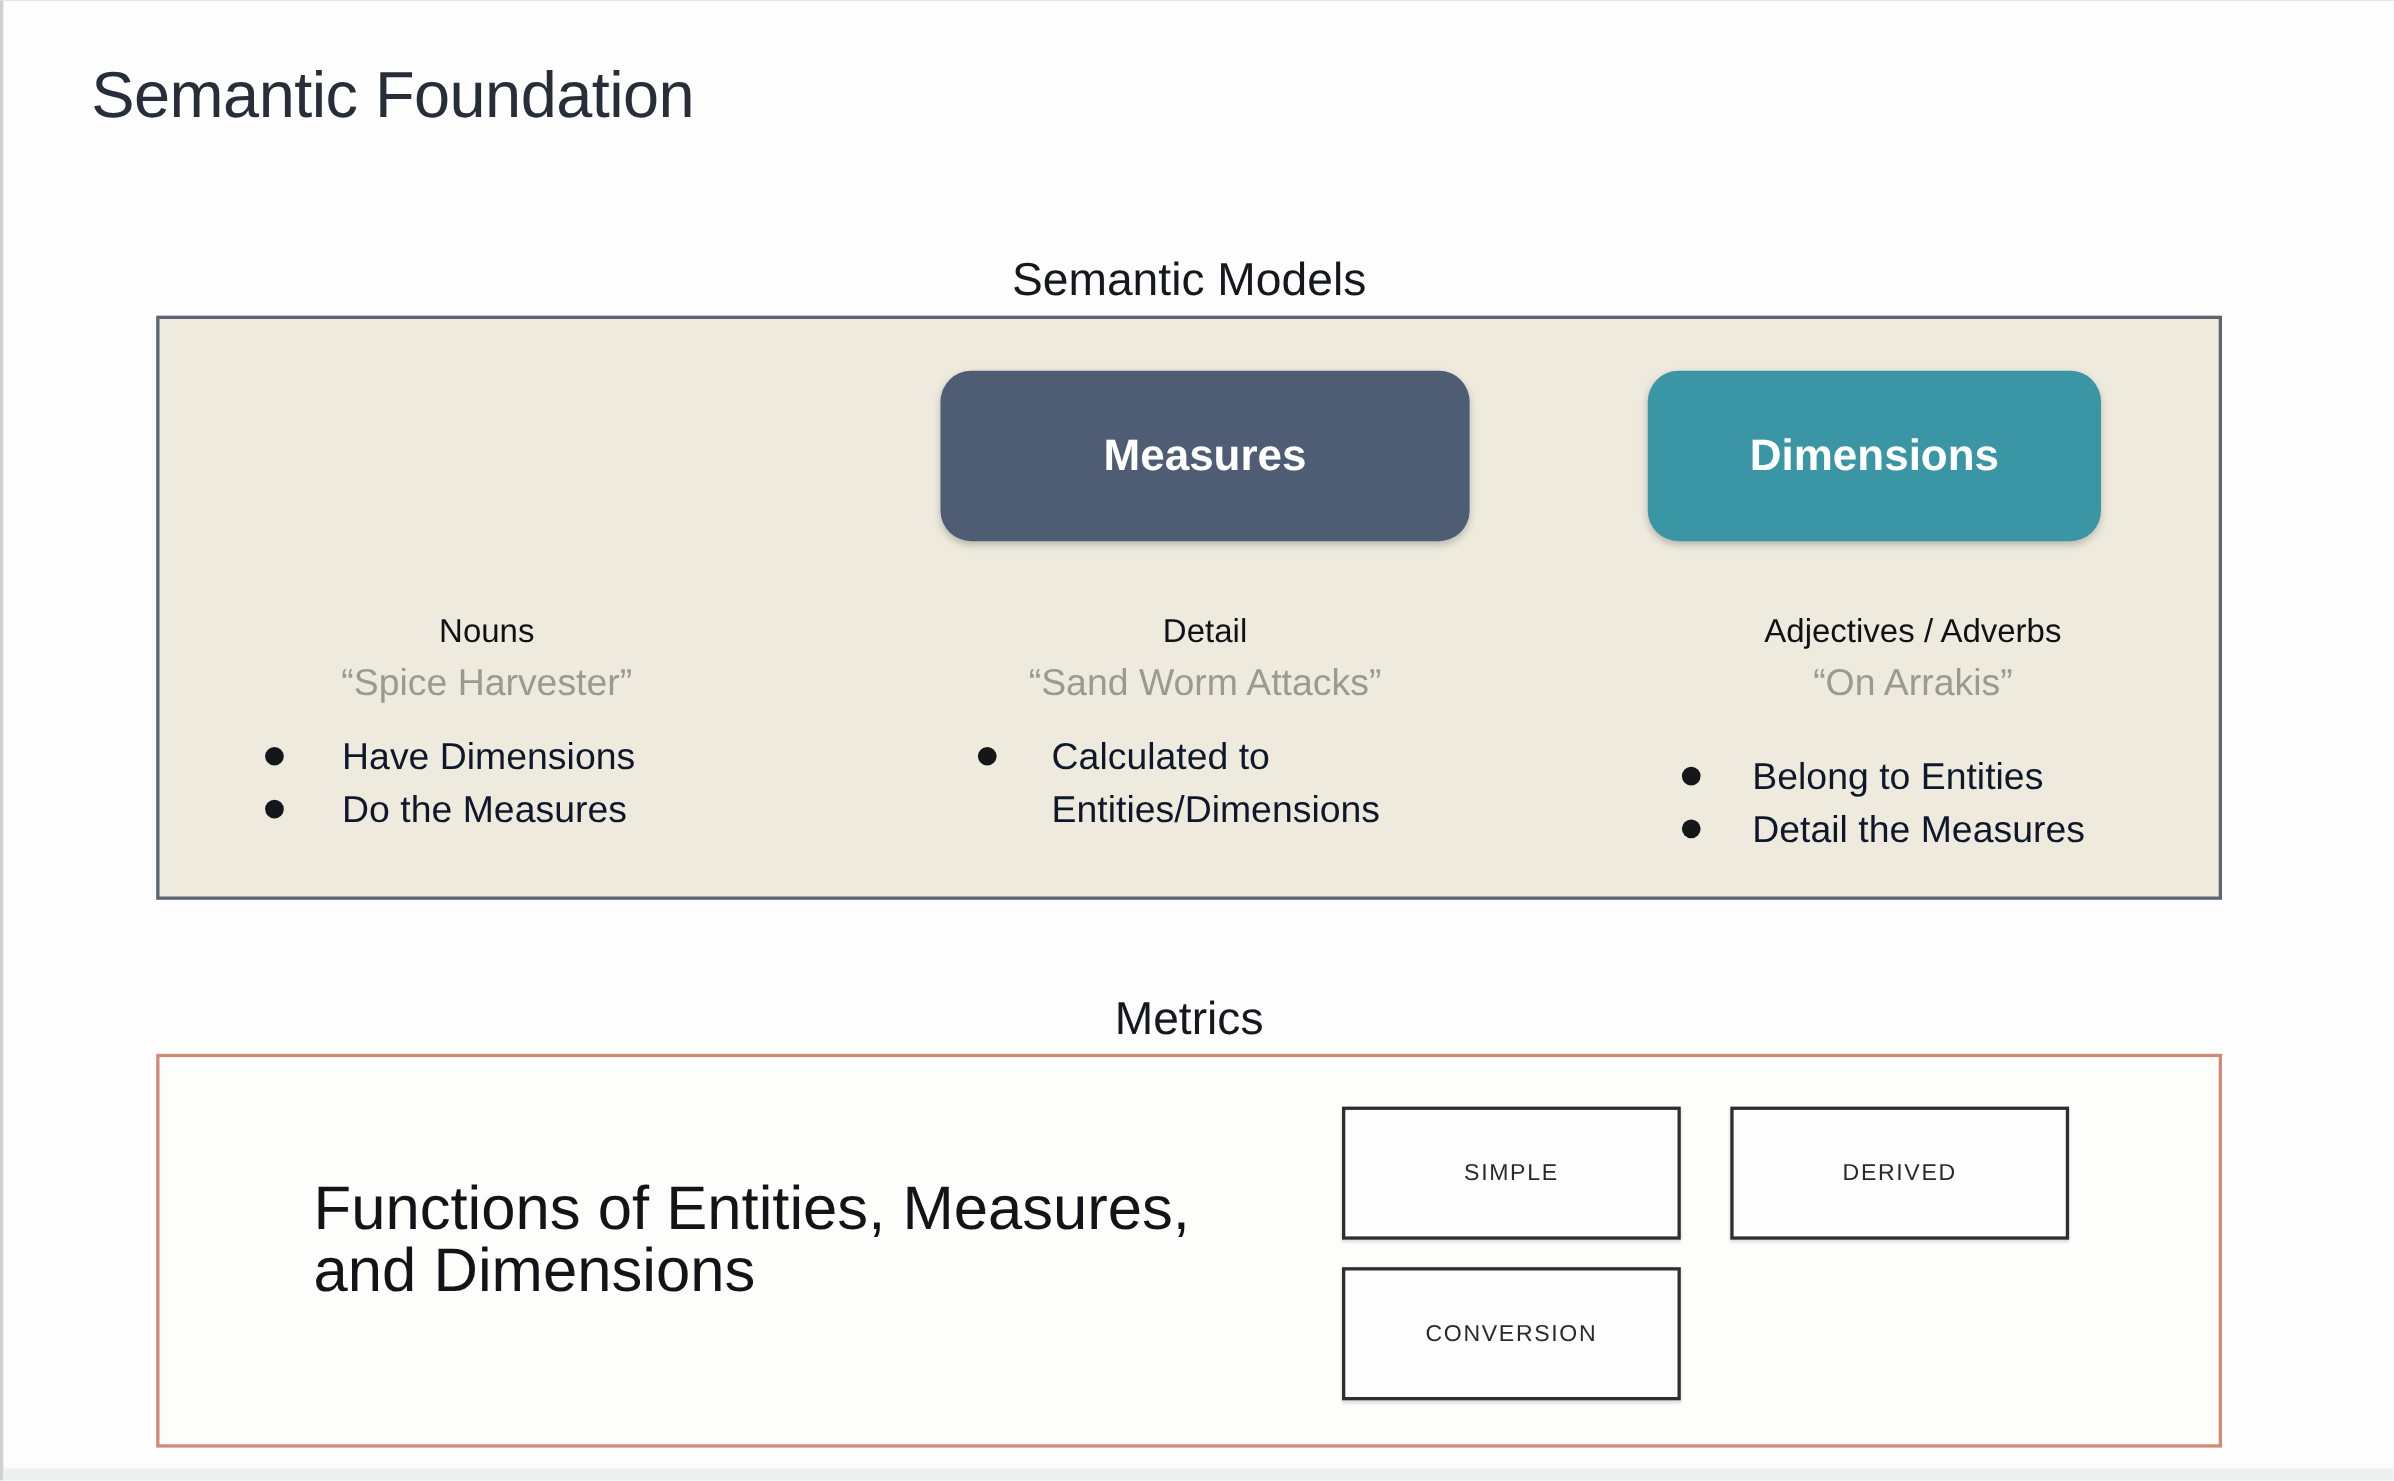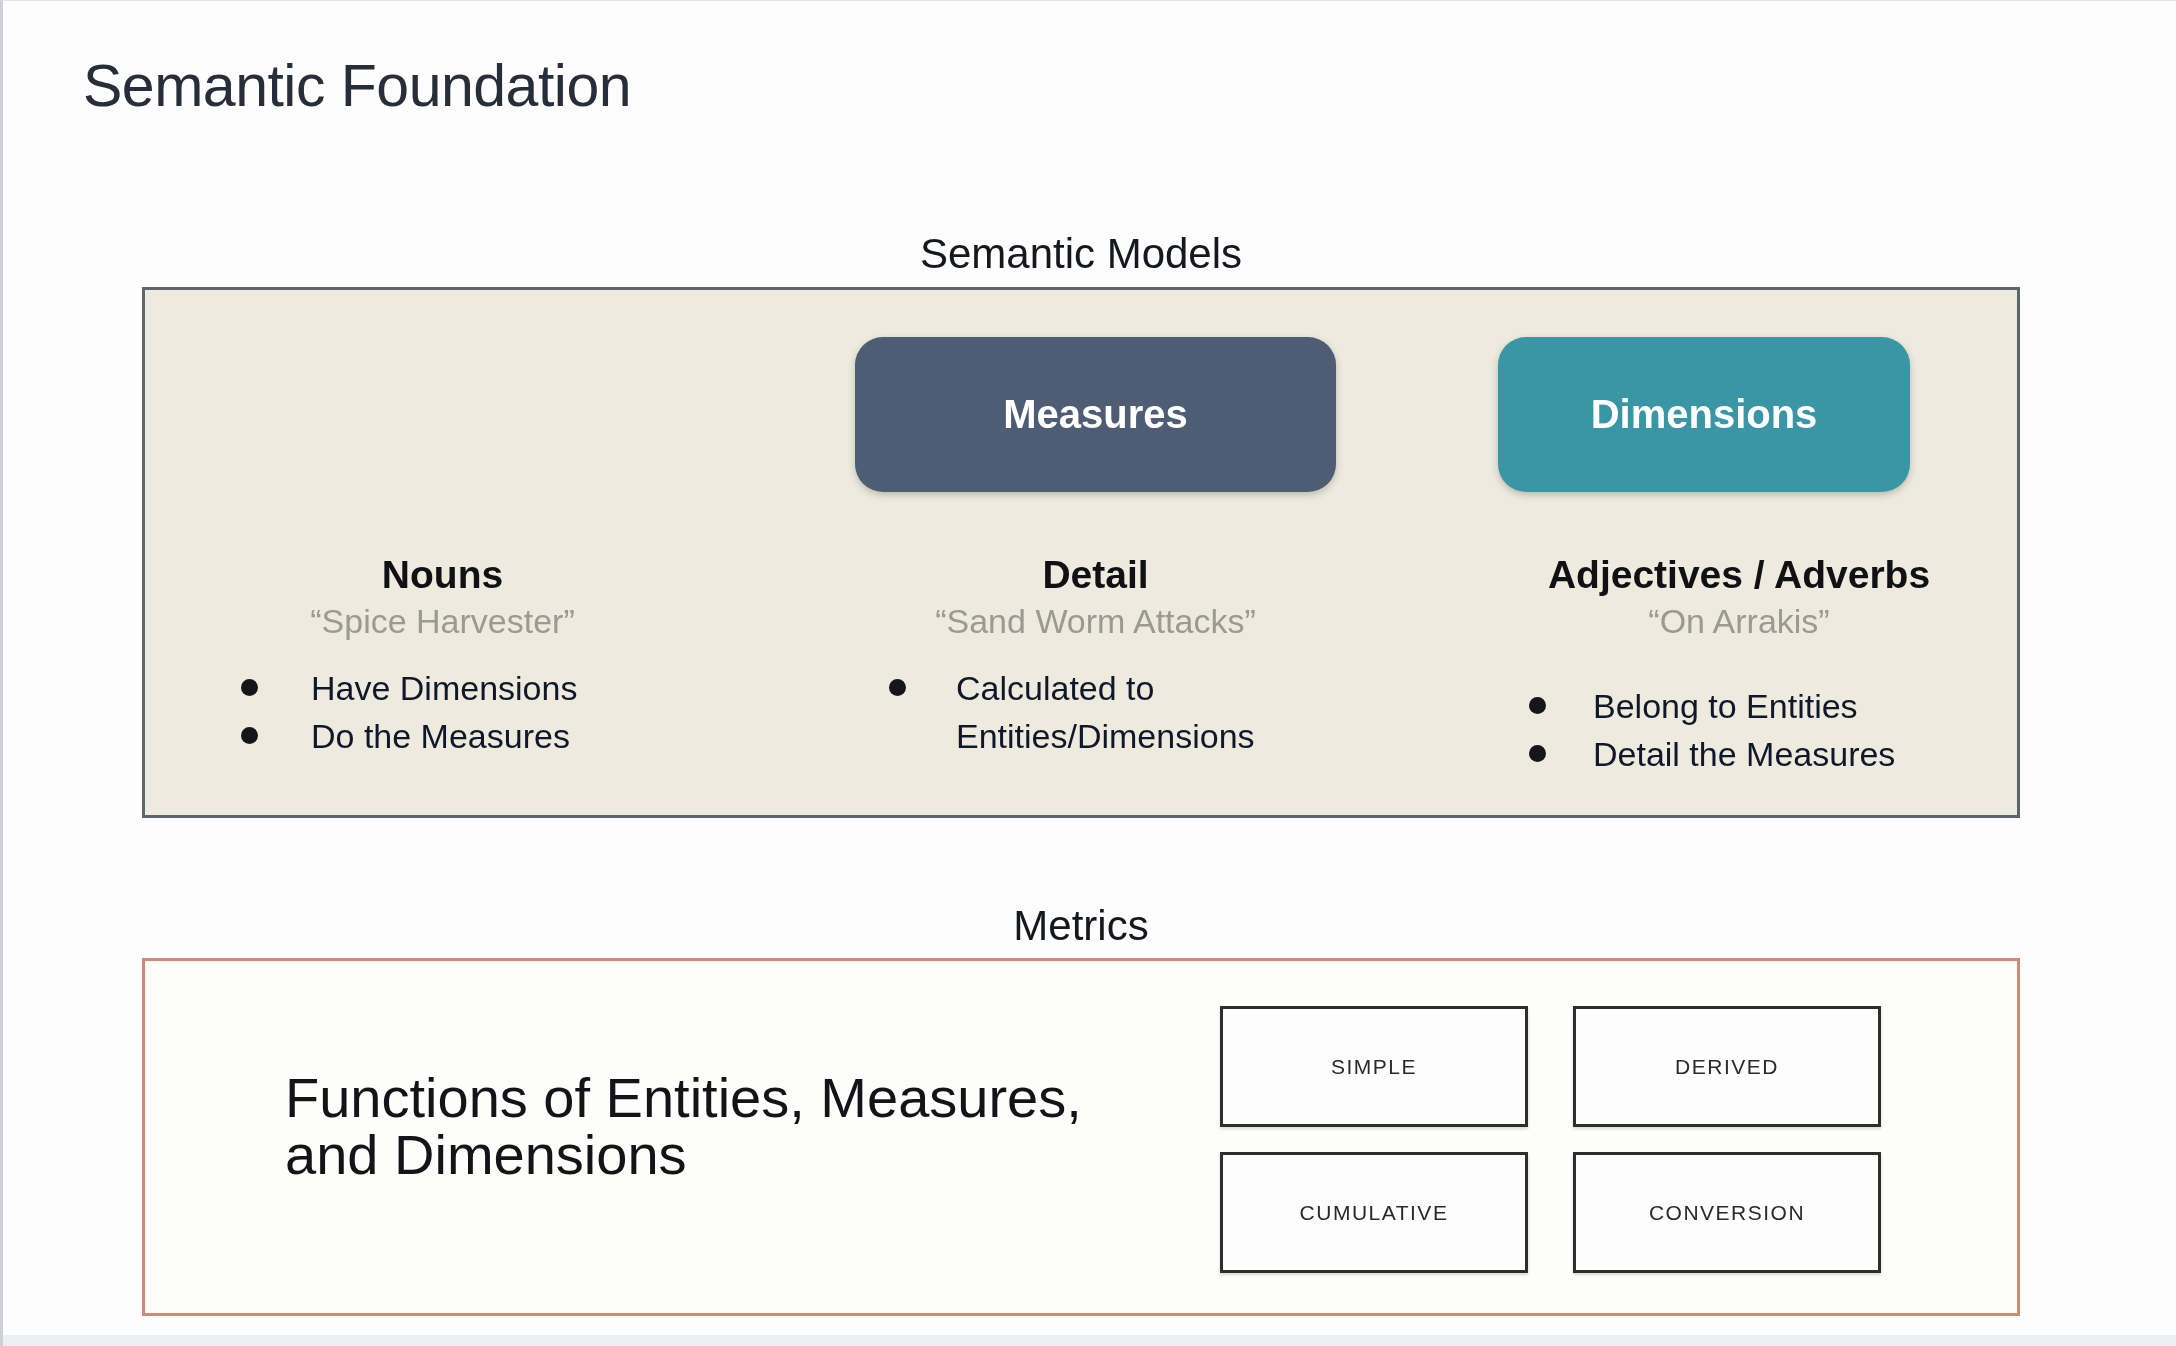--- a/index.html
+++ b/index.html
@@ -71,22 +71,22 @@
   .sm-col {
     position: absolute;
     top: 262px;
     text-align: center;
   }
   .c1 { left: 58px;   width: 479px; }
   .c2 { left: 710px;  width: 481px; }
   .c3 { left: 1314px; width: 560px; }
 
   .role {
-    font-size: 39px;
-    font-weight: 700;
+    font-size: 30px;
+    font-weight: 400;
     color: #101114;
     line-height: 46px;
   }
   .quote {
     font-size: 34px;
     font-weight: 400;
     color: #9a9a92;
     line-height: 46px;
   }
   .bullets {
@@ -237,22 +237,19 @@
 and Dimensions</div>
 
   <div class="metric-cards">
     <div class="metric-card">
       <span>SIMPLE</span>
     </div>
     <div class="metric-card">
       <span>DERIVED</span>
     </div>
     <div class="metric-card">
-      <span>CUMULATIVE</span>
-    </div>
-    <div class="metric-card">
       <span>CONVERSION</span>
     </div>
   </div>
 
   <div class="bottom-strip"></div>
 
 </div>
 
 </body></html>

